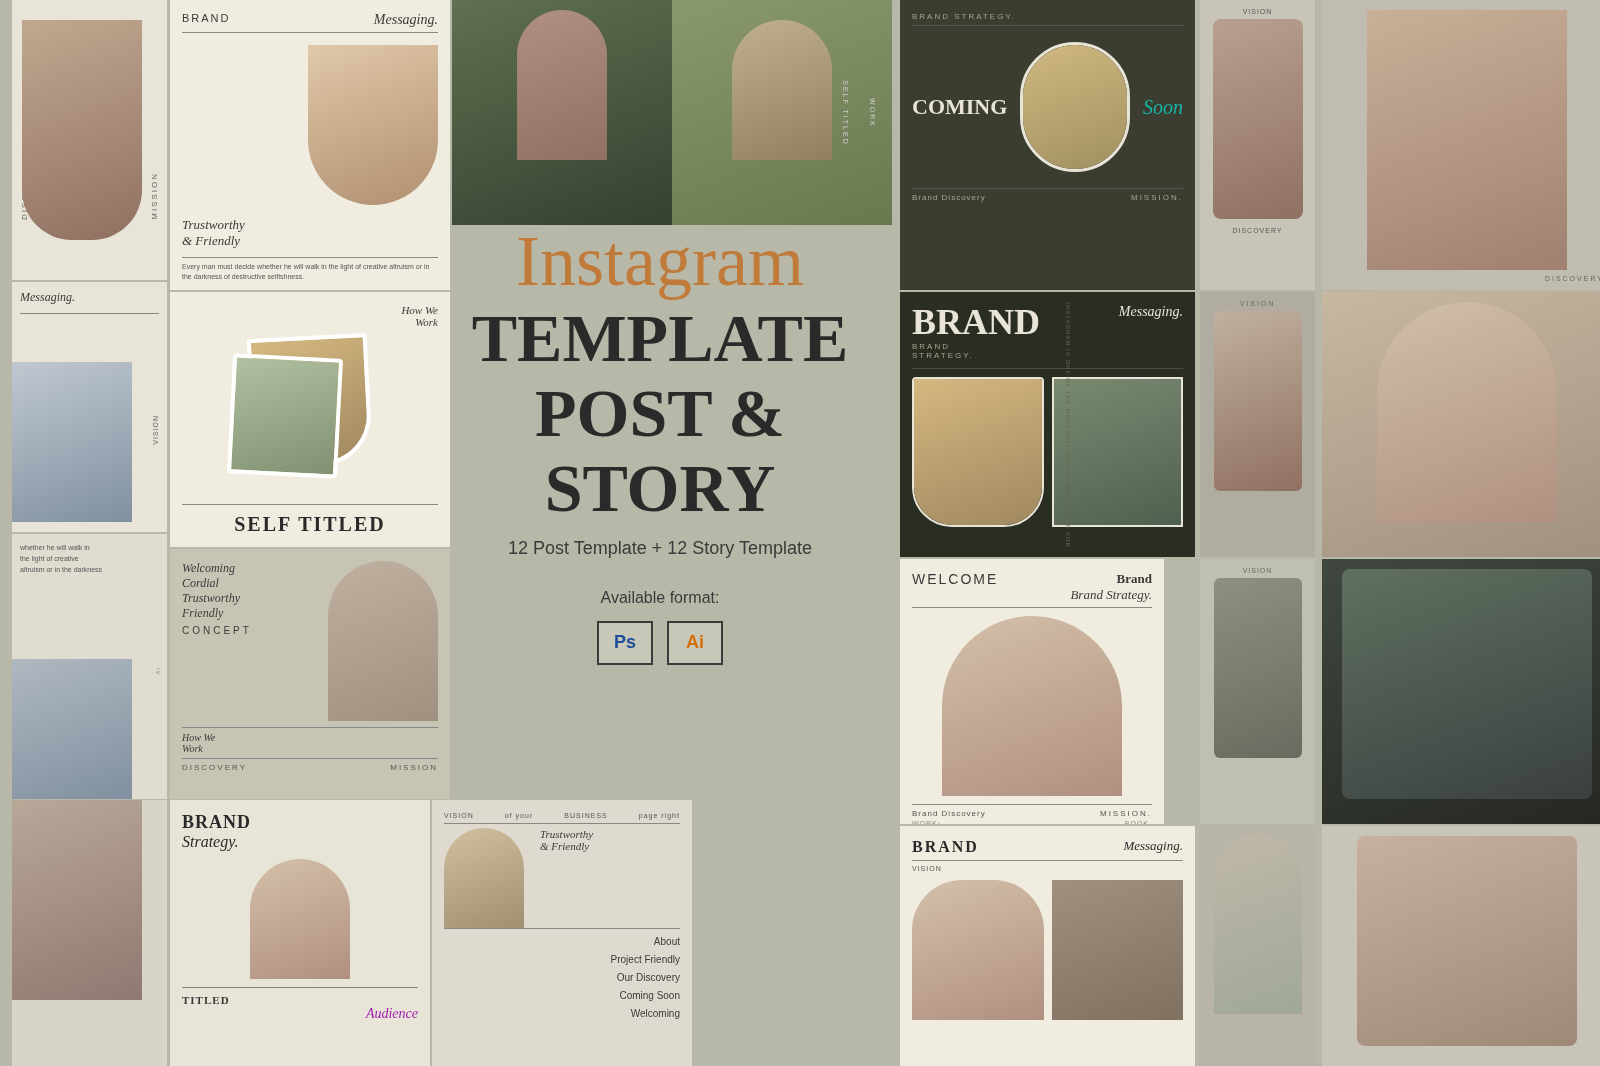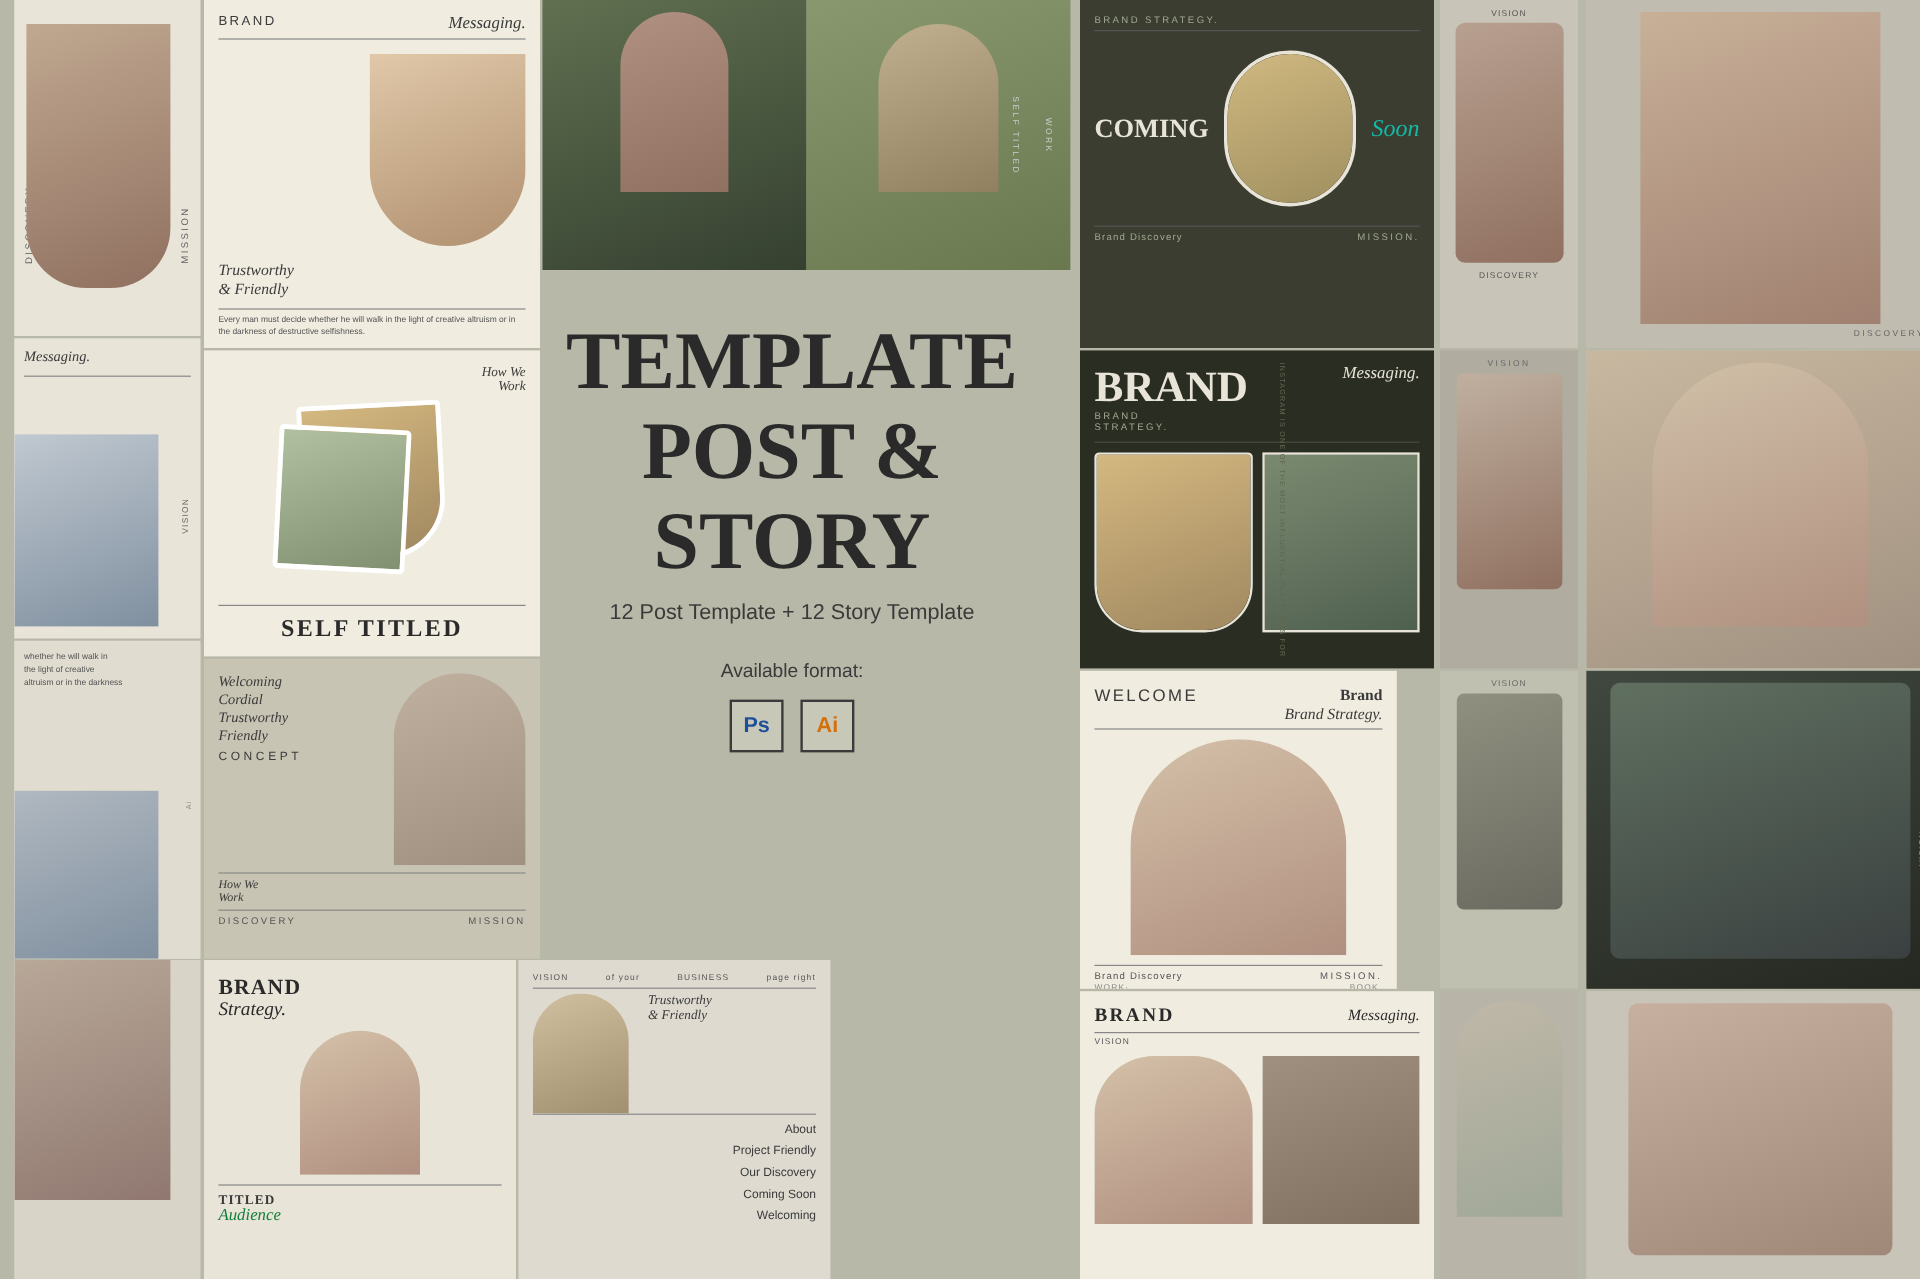--- a/index.html
+++ b/index.html
@@ -64,21 +64,21 @@
       font-family: Arial, sans-serif;
       margin-bottom: 14px;
     }
 
     .format-badges {
       display: flex;
       gap: 14px;
     }
 
     .format-badge {
-      width: 45px;
+      width: 56px;
       height: 44px;
       border: 2px solid #3a3a3a;
       background: #c8c8b8;
       display: flex;
       align-items: center;
       justify-content: center;
       font-size: 18px;
       font-weight: bold;
       color: #2a2a2a;
       font-family: Arial, sans-serif;
@@ -525,21 +525,21 @@
   <div class="card card-brand-strategy">
     <div class="card-inner">
       <div style="font-size:18px; font-weight:bold; letter-spacing:1px; color:#2a2a2a; font-family:Georgia,serif;">BRAND</div>
       <div style="font-size:16px; font-style:italic; color:#2a2a2a; font-family:Georgia,serif;">Strategy.</div>
 
       <div style="width:100px; height:120px; background:linear-gradient(160deg,#c8b098,#a08070); border-radius:50px 50px 0 0; margin:8px auto; overflow:hidden;">
         <div style="width:100%; height:100%; background:linear-gradient(160deg,#d4c0a8,#b09080);"></div>
       </div>
       <div class="divider-line"></div>
       <div style="font-size:11px; letter-spacing:1px; color:#3a3a3a; font-family:Georgia,serif; margin-top:6px; font-weight:bold;">TITLED</div>
-      <div style="font-size:14px; font-style:italic; color:#15803d; font-family:Georgia,serif;">Audience</div>
+      <div style="font-size:14px; font-style:italic; color:#a21caf; font-family:Georgia,serif;text-align:right;">Audience</div>
     </div>
   </div>
 
   <div class="card card-vision-business">
     <div class="card-inner">
       <div style="display:flex; justify-content:space-between; font-size:7px; letter-spacing:1px; color:#555; font-family:Arial,sans-serif; margin-bottom:4px;">
         <span>VISION</span>
         <span>of your</span>
         <span>BUSINESS</span>
         <span>page right</span>
@@ -592,20 +592,21 @@
     </div>
   </div>
 
   <div class="card card-far-right8">
     <div style="height:100%; background:#c8c4b8; position:relative; overflow:hidden;">
       <div style="position:absolute; left:50%; transform:translateX(-50%); top:10px; width:220px; height:210px; background:linear-gradient(160deg,#c8b0a0,#a08878); border-radius:8px;"></div>
     </div>
   </div>
 
   <div class="hero-center">
+    <div class="hero-title-script">Instagram</div>
     <div class="hero-title-serif">
       <div>TEMPLATE</div>
       <div>POST &amp; STORY</div>
     </div>
     <div class="hero-subtitle">12 Post Template + 12 Story Template</div>
     <div class="hero-format-label">Available format:</div>
     <div class="format-badges">
       <div class="format-badge ps">
         <span>Ps</span>
       </div>

